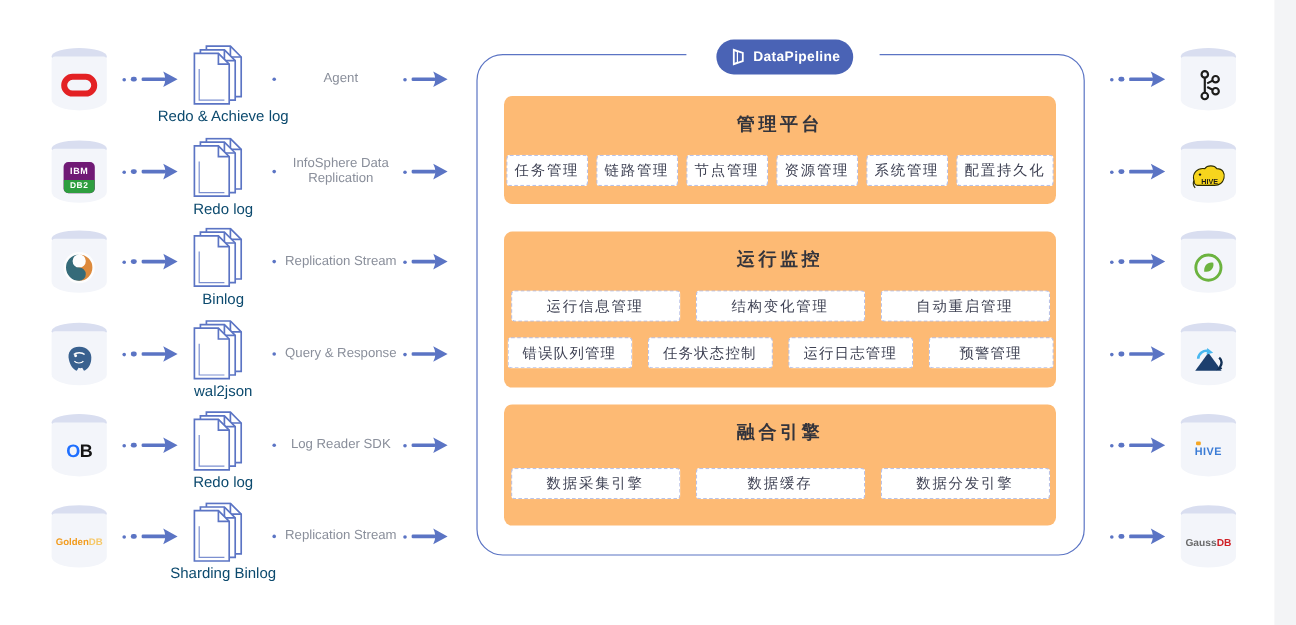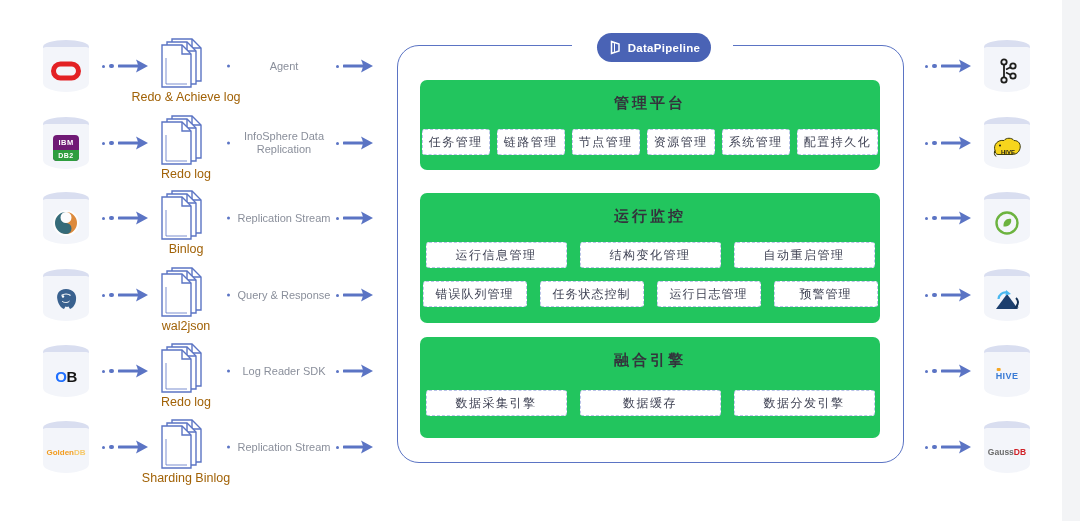--- a/index.html
+++ b/index.html
@@ -31,31 +31,31 @@
   .dotm{position:absolute;left:227px;top:50%;transform:translateY(-50%);}
   .arr .sh{stroke:#5b74c4;stroke-width:3;stroke-linecap:round;fill:none;}
   .arr .hd{fill:#5b74c4;}
   
   .doc{position:absolute;left:159px;top:50%;transform:translateY(-50%);}
   .doc path{fill:#ffffff;stroke:#5b74c4;stroke-width:1.4;}
   .doc path.f{fill:none;}
   .doc path.inner{fill:none;stroke-width:1;opacity:.8;}
   
   .doclabel{position:absolute;left:100px;top:54px;width:172px;text-align:center;
-    font-size:12.5px;color:#a16207;}
+    font-size:12.5px;color:#0c4a6e;}
   .midlabel{position:absolute;left:234px;top:50%;transform:translateY(-50%);
     width:100px;text-align:center;font-size:11px;line-height:13px;color:#8a8f9b;}
   
   #box{position:absolute;left:397px;top:45px;width:505px;height:416px;
     border:1.5px solid #5b74c4;border-radius:22px;background:#fff;}
   #border-mask{position:absolute;left:572px;top:42px;width:161px;height:7px;background:#fff;}
   #badge{position:absolute;left:597px;top:33px;width:114px;height:29px;border-radius:15px;
     background:#4a63b5;display:flex;align-items:center;justify-content:center;gap:6px;}
   #badge span{color:#fff;font-size:11.5px;font-weight:bold;letter-spacing:.3px;}
-  .panel{position:absolute;left:420px;width:460px;background:#22c55e;border-radius:7px;
+  .panel{position:absolute;left:420px;width:460px;background:#fdba74;border-radius:7px;
     display:flex;flex-direction:column;align-items:center;}
   .panel h3{margin:14px 0 0 0;font-size:15px;font-weight:bold;color:#33343c;letter-spacing:3px;}
   .chiprow{display:flex;gap:7px;margin-top:16px;}
   .chiprow.g13{gap:13px;}
   .chiprow.m13{margin-top:13px;}
   .chip{height:24px;line-height:24px;background:#fff;border:1px dashed #bac3e8;border-radius:3px;
     font-size:12px;color:#3f4254;letter-spacing:1.5px;text-align:center;padding:0 6px;white-space:nowrap;}
   .chip.w139{width:139px;padding:0;}
   .chip.w102{width:102px;padding:0;letter-spacing:1px;}
   

